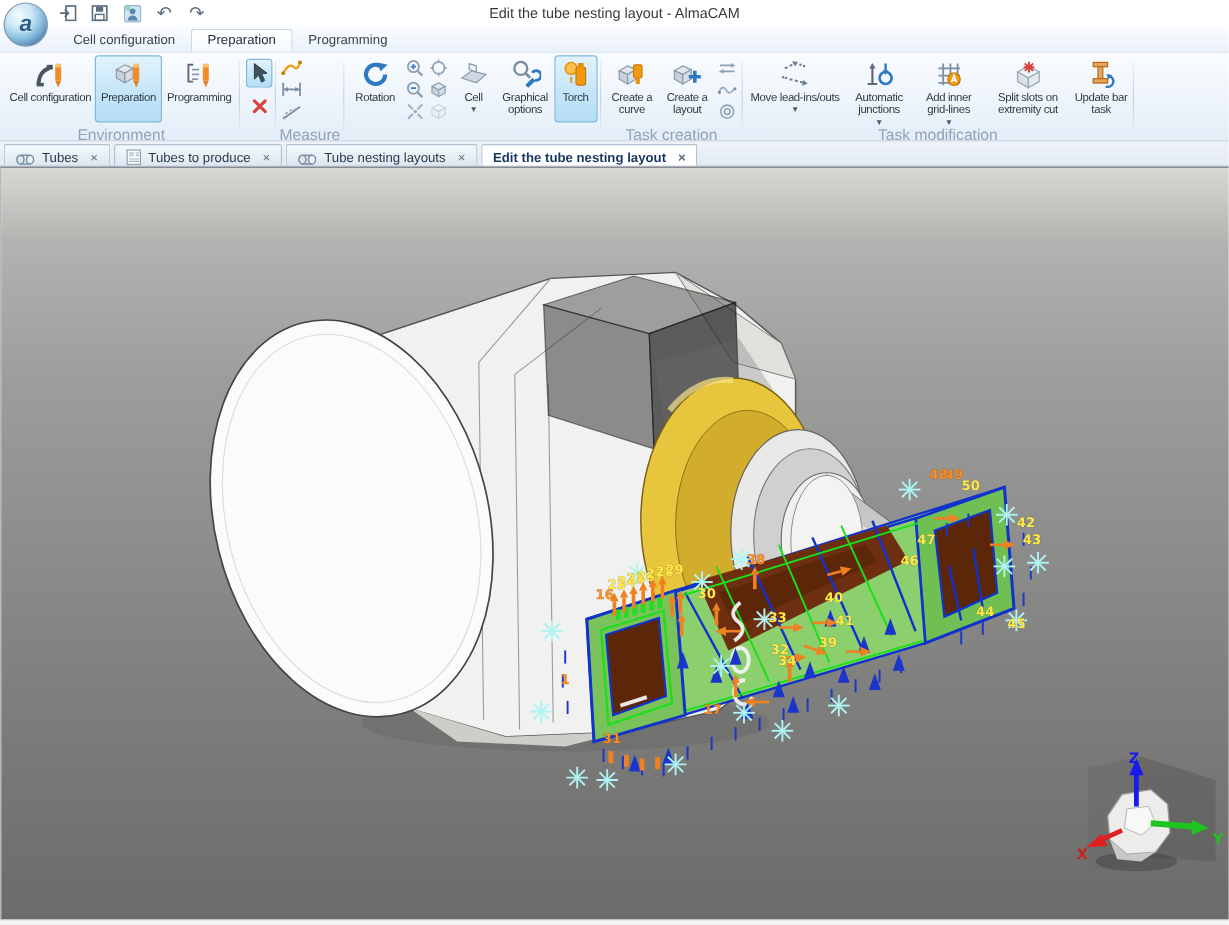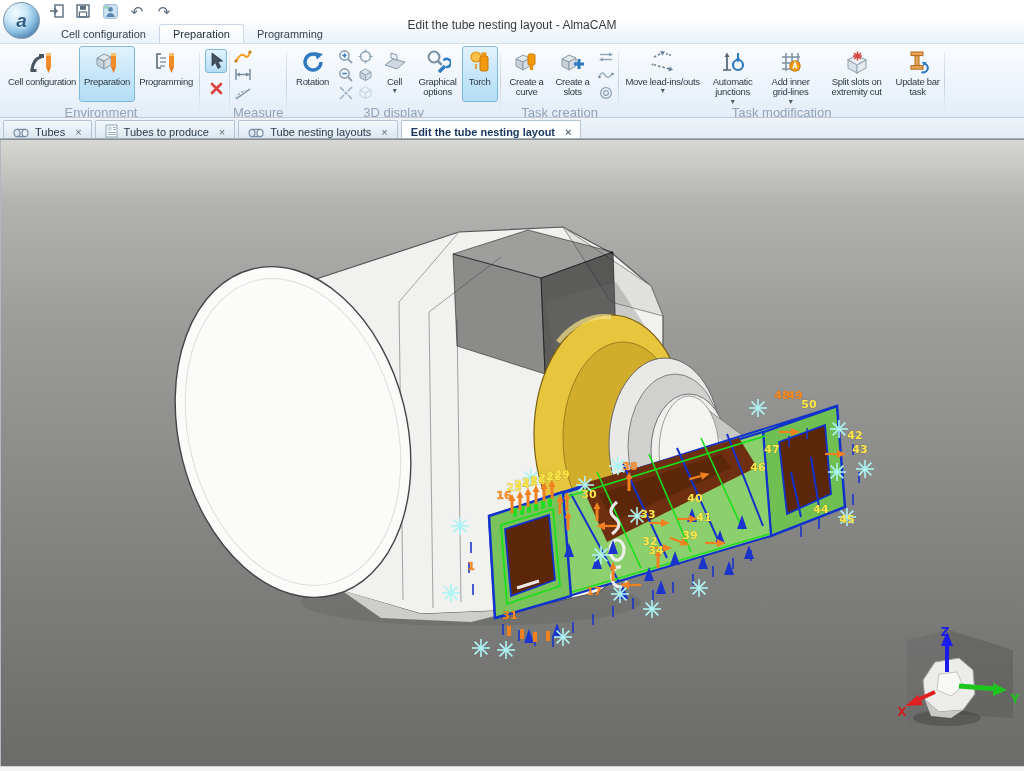--- a/index.html
+++ b/index.html
@@ -9,21 +9,21 @@
   
   .titlebar { position:relative; height:22px; background:#ffffff; }
   .logo { position:absolute; left:3px; top:2px; width:37px; height:37px; border-radius:50%;
     background:radial-gradient(circle at 34% 28%, #f2fbff 0%, #cfe9f7 30%, #8fc3e4 55%, #4f7fae 82%, #35618d 100%);
     border:1px solid #7e94a8; z-index:30; display:flex; align-items:center; justify-content:center;
     font-style:italic; font-weight:bold; font-size:19px; color:#2d5f8a;
     text-shadow:0 1px 1px rgba(255,255,255,.7); }
   .qat { position:absolute; left:48px; top:3px; display:flex; gap:11px; align-items:center; }
   .qat .qbtn { width:16px; height:16px; display:flex; align-items:center; justify-content:center;
     color:#5b6e80; font-size:15px; line-height:1; }
-  .titletext { position:absolute; left:0; right:0; top:18px; text-align:center;
+  .titletext { position:absolute; left:0; right:0; top:4px; text-align:center;
     font-size:12px; color:#3a3a3a; }
 
   
   .tabrow { height:22px; background:linear-gradient(#fbfdff,#e9f1fa);
     border-bottom:1px solid #d5e0ec; display:flex; padding-left:48px; align-items:flex-end; }
   .rtab { padding:3px 13px 3px; font-size:11px; color:#38444f; cursor:default; }
   .rtab.active { background:linear-gradient(#ffffff,#f4f9fe); border:1px solid #c9d7e6;
     border-bottom:none; border-radius:3px 3px 0 0; color:#1d2b38; }
 
   
@@ -288,21 +288,20 @@
           <svg width="26" height="26" viewBox="0 0 26 26">
               <circle cx="9" cy="8" r="5" fill="#f9c04a" stroke="#e8920a" stroke-width="1.2"></circle>
               <rect x="13" y="7" width="8" height="15" rx="2" fill="#f2990f" stroke="#c97a08" stroke-width="1"></rect>
               <rect x="14.6" y="3.5" width="4.8" height="4" fill="#e8920a"></rect>
               <path d="M9,15 v5" stroke="#e8920a" stroke-width="1.6"></path>
             </svg>
         </span>
         <span>Torch</span>
       </div>
     </div>
-    <div class="glabel">3D display</div>
   </div>
 
 
   <div class="rgroup">
     <div class="rbtns">
       <div class="bigbtn w-ctask">
         <span class="bicon">
           <svg width="26" height="26" viewBox="0 0 26 26">
               <polygon points="2,10 9,6 16,9 9,13" fill="#e2e7ec" stroke="#8a9aa8" stroke-width="1"></polygon>
               <polygon points="2,10 9,13 9,21 2,17" fill="#c8d1da" stroke="#8a9aa8" stroke-width="1"></polygon>
@@ -315,21 +314,21 @@
       </div>
       <div class="bigbtn w-ccurve">
         <span class="bicon">
           <svg width="26" height="26" viewBox="0 0 26 26">
               <polygon points="2,10 9,6 16,9 9,13" fill="#e2e7ec" stroke="#8a9aa8" stroke-width="1"></polygon>
               <polygon points="2,10 9,13 9,21 2,17" fill="#c8d1da" stroke="#8a9aa8" stroke-width="1"></polygon>
               <polygon points="9,13 16,9 16,17 9,21" fill="#d6dde4" stroke="#8a9aa8" stroke-width="1"></polygon>
               <path d="M19,10 v10 M14,15 h10" stroke="#2e79c0" stroke-width="3"></path>
             </svg>
         </span>
-        <span>Create a slots</span>
+        <span>Create a layout</span>
       </div>
       <div class="smallstack">
         <div class="sbtn">
           <svg width="16" height="12" viewBox="0 0 16 12">
               <path d="M2,3.5 h10" stroke="#8fa3b5" stroke-width="1.4"></path>
               <polygon points="15,3.5 11,1.5 11,5.5" fill="#8fa3b5"></polygon>
               <path d="M14,8.5 h-10" stroke="#8fa3b5" stroke-width="1.4"></path>
               <polygon points="1,8.5 5,6.5 5,10.5" fill="#8fa3b5"></polygon>
             </svg>
         </div>

